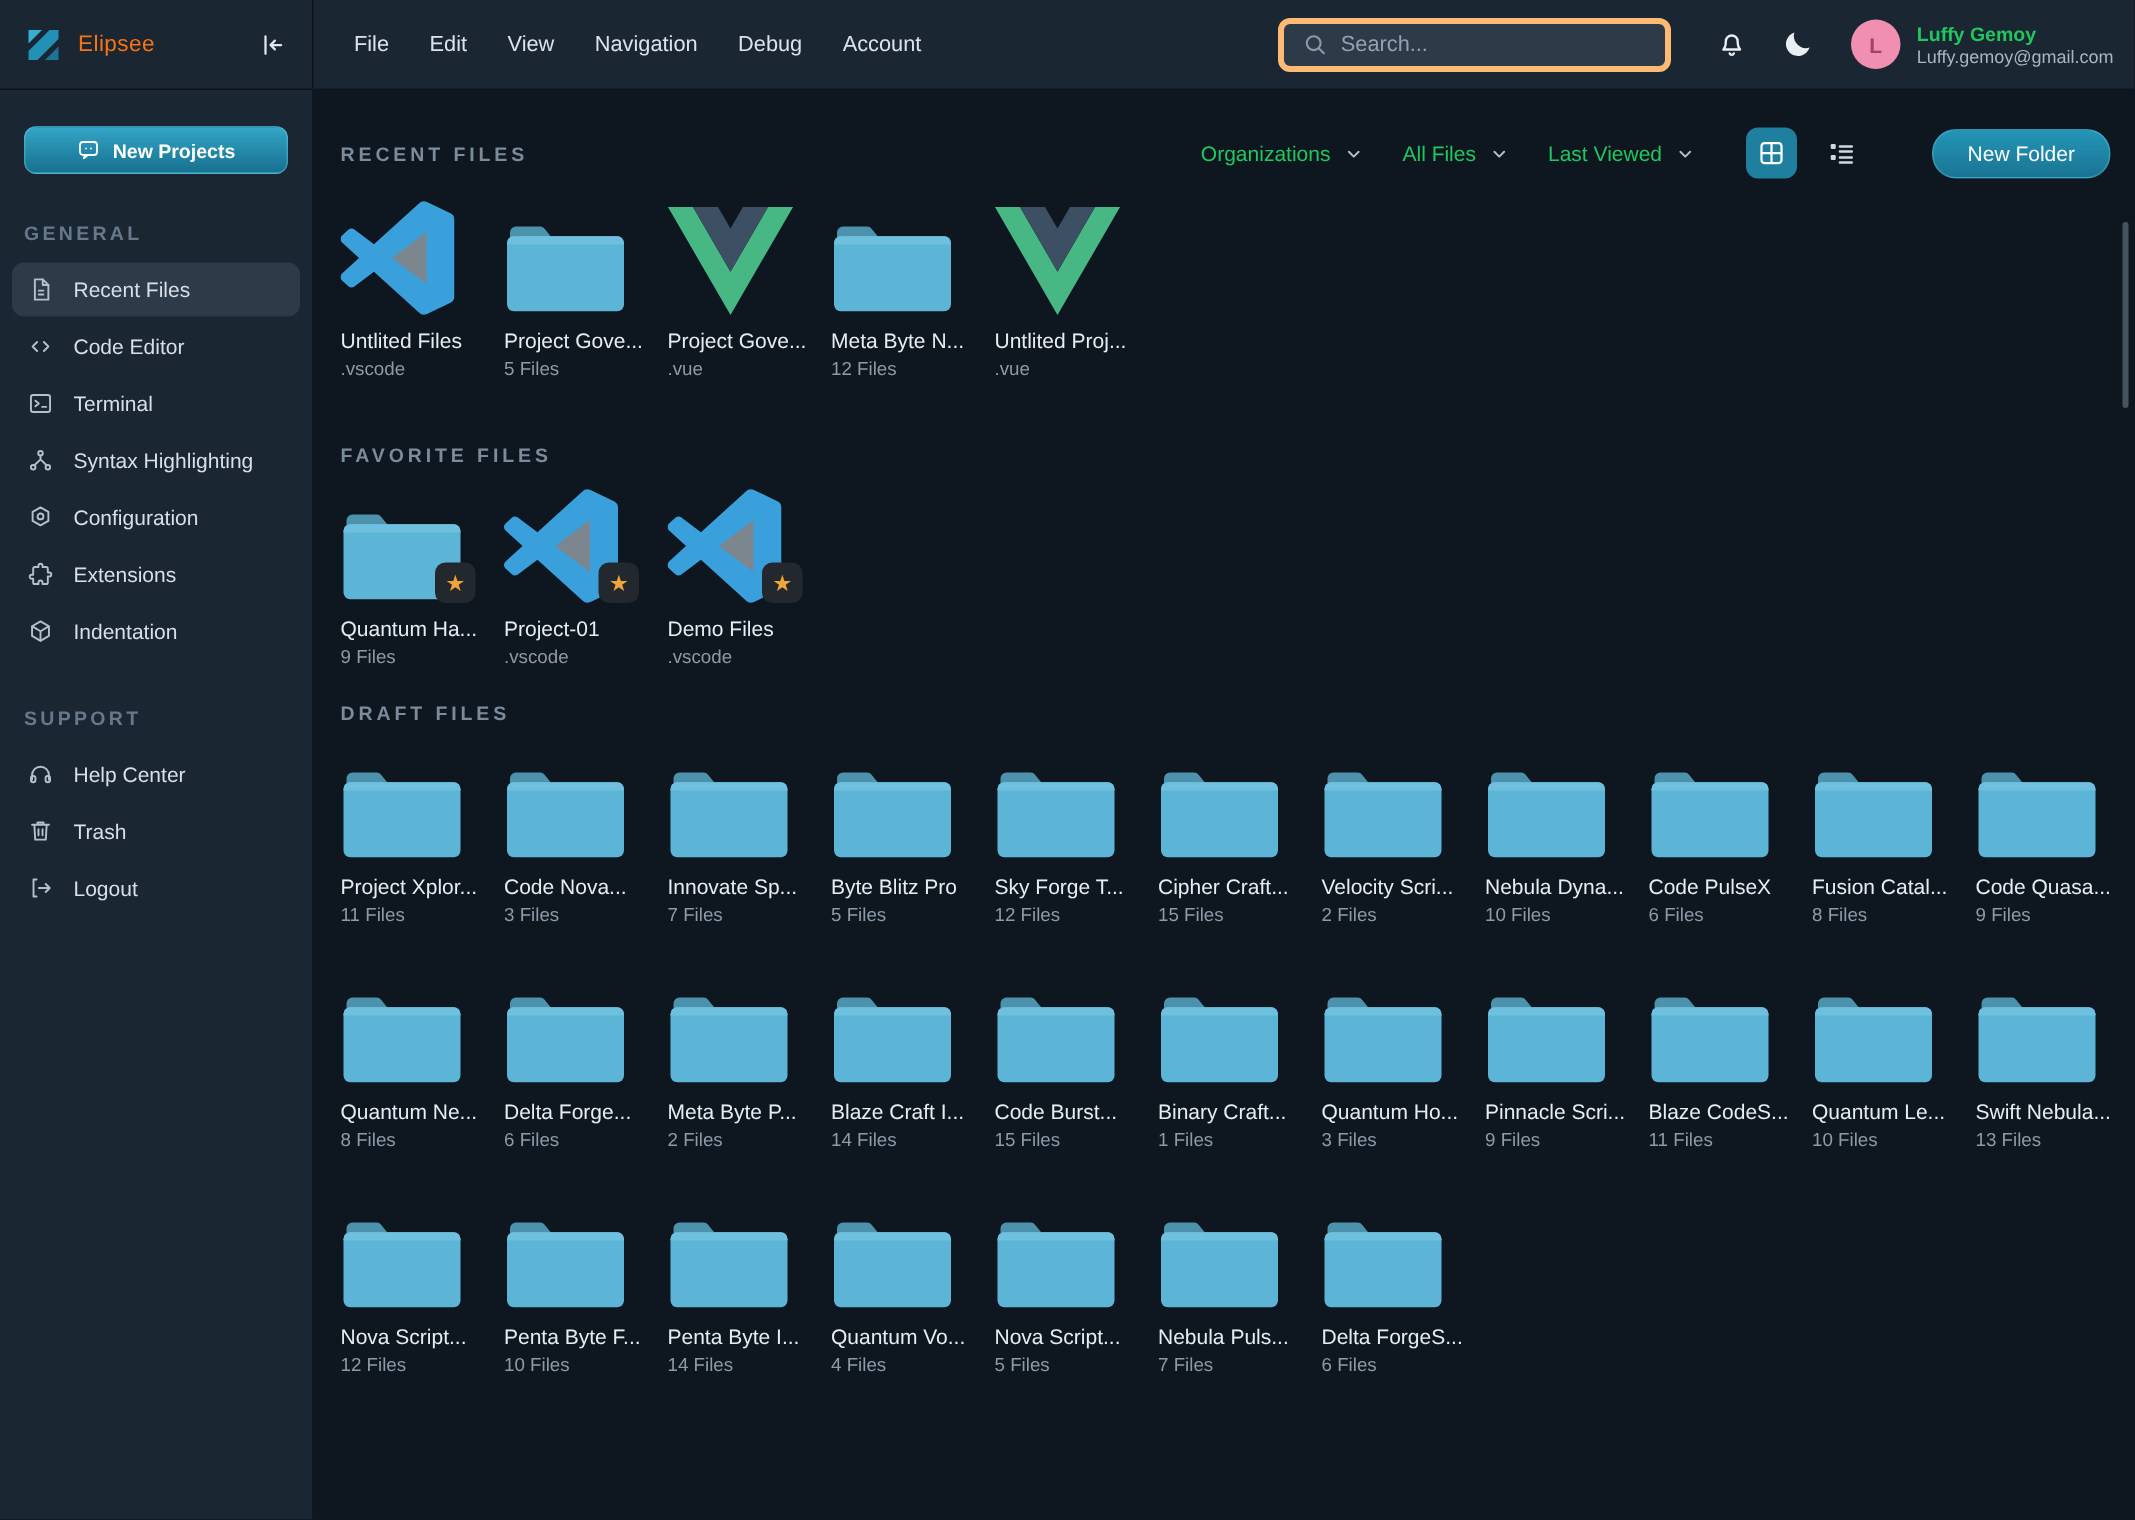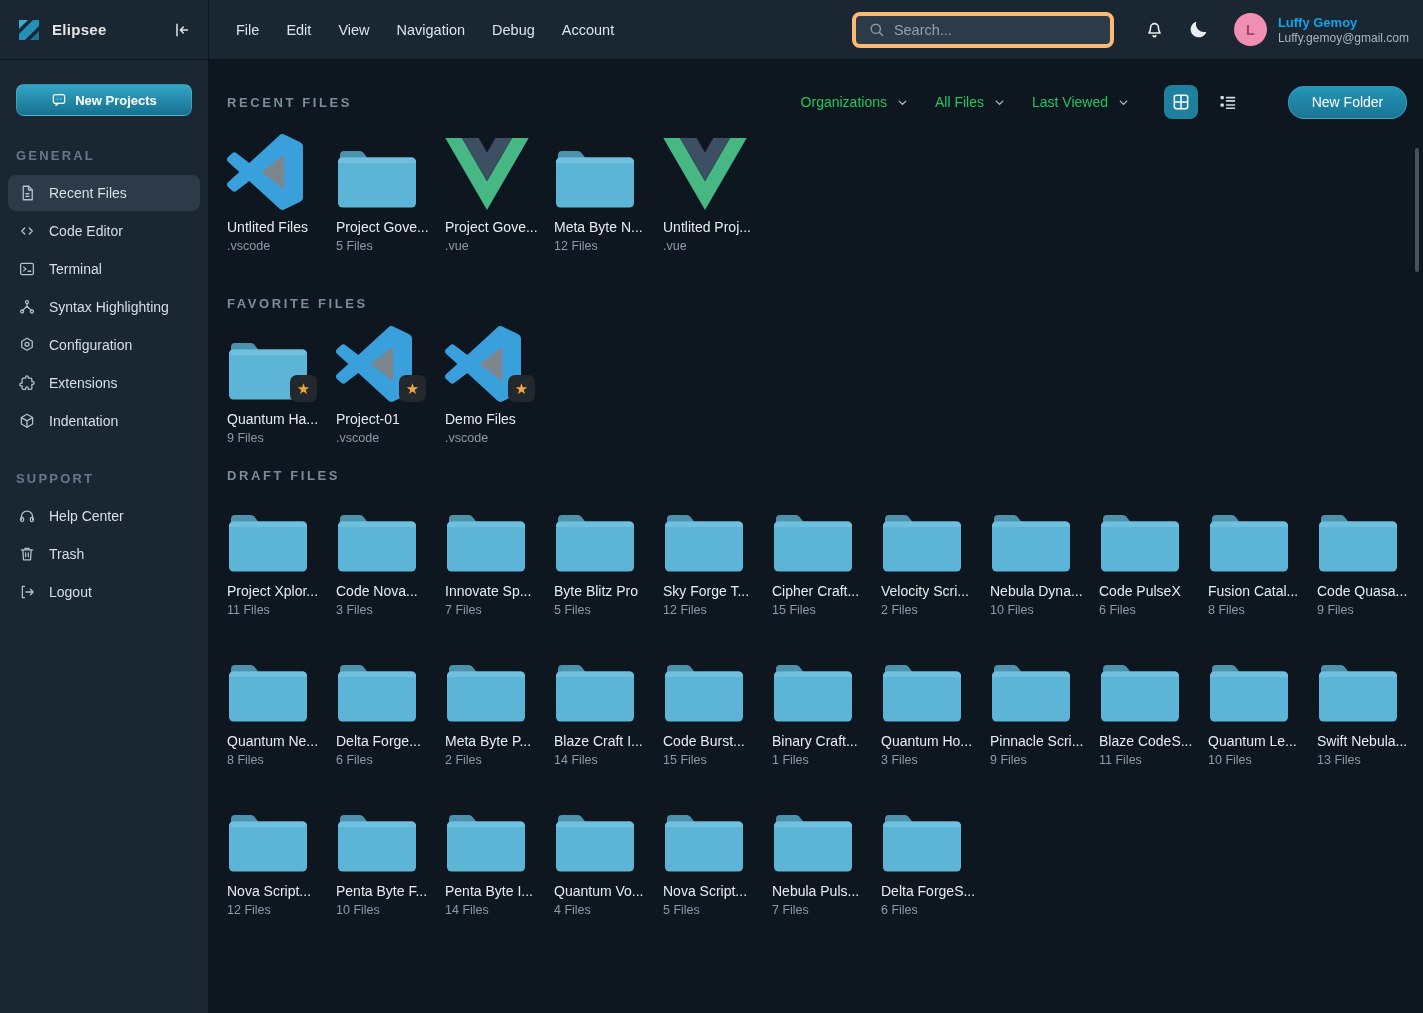--- a/index.html
+++ b/index.html
@@ -6,35 +6,35 @@
   html,body { width:1423px; height:1013px; overflow:hidden; background:#0e1720;
     font-family:"Liberation Sans", sans-serif; }
   .app { width:1423px; height:1013px; position:relative; }
 
   
   .topbar { position:absolute; top:0; left:0; width:1423px; height:60px;
     background:#1a2632; display:flex; align-items:center; z-index:5;
     border-bottom:1px solid #0c141d; }
   .brand-zone { width:209px; height:100%; display:flex; align-items:center;
     padding:0 16px; border-right:1px solid #0c141d; flex:none; }
-  .brand-title { color:#e5e5e5; font-size:15px; font-weight:700; margin-left:10px; letter-spacing:.3px;}
+  .brand-title { color:#f97316; font-size:15px; font-weight:400; margin-left:10px; letter-spacing:.3px;}
   .collapse-btn { margin-left:auto; color:#dfe6ed; cursor:pointer; display:flex; }
   .menu { display:flex; align-items:center; gap:27px; padding-left:27px; }
   .menu-item { color:#dbe3ea; font-size:14.5px; cursor:pointer; }
   .search-box { margin-left:auto; width:262px; height:36px; background:#2d3a48;
     border:4px solid #fdba74; border-radius:8px; display:flex; align-items:center;
     padding:0 12px; gap:9px; }
   .search-box input { background:transparent; border:none; outline:none; color:#cfd9e2;
     font-size:14.5px; width:100%; font-family:"Liberation Sans", sans-serif; }
   .search-box input::placeholder { color:#93a1b0; }
   .topbar-icons { display:flex; align-items:center; gap:23px; margin-left:30px; color:#e9eef3; }
   .user-chip { display:flex; align-items:center; gap:11px; margin-left:25px; margin-right:14px; }
   .avatar { width:33px; height:33px; border-radius:50%; background:#f08fb1; color:#a14364;
     display:flex; align-items:center; justify-content:center; font-size:14px; font-weight:700; cursor:pointer;}
-  .user-name { color:#0ea5e9; font-size:13px; font-weight:600; }
+  .user-name { color:#22c55e; font-size:13px; font-weight:600; }
   .user-email { color:#a9b5c1; font-size:12px; margin-top:1px; }
 
   
   .sidebar { position:absolute; top:60px; left:0; width:209px; height:953px;
     background:#1a2632; border-right:1px solid #0c141d; display:flex; flex-direction:column;
     padding:24px 0 28px 0; }
   .new-projects { margin:0 16px; height:32px; border:1px solid rgba(120,210,235,.35); border-radius:8px;
     background:linear-gradient(180deg,#33a5c6,#17708f); color:#fff; font-size:13px; font-weight:600;
     display:flex; align-items:center; justify-content:center; gap:8px; cursor:pointer;
     font-family:"Liberation Sans", sans-serif; }

